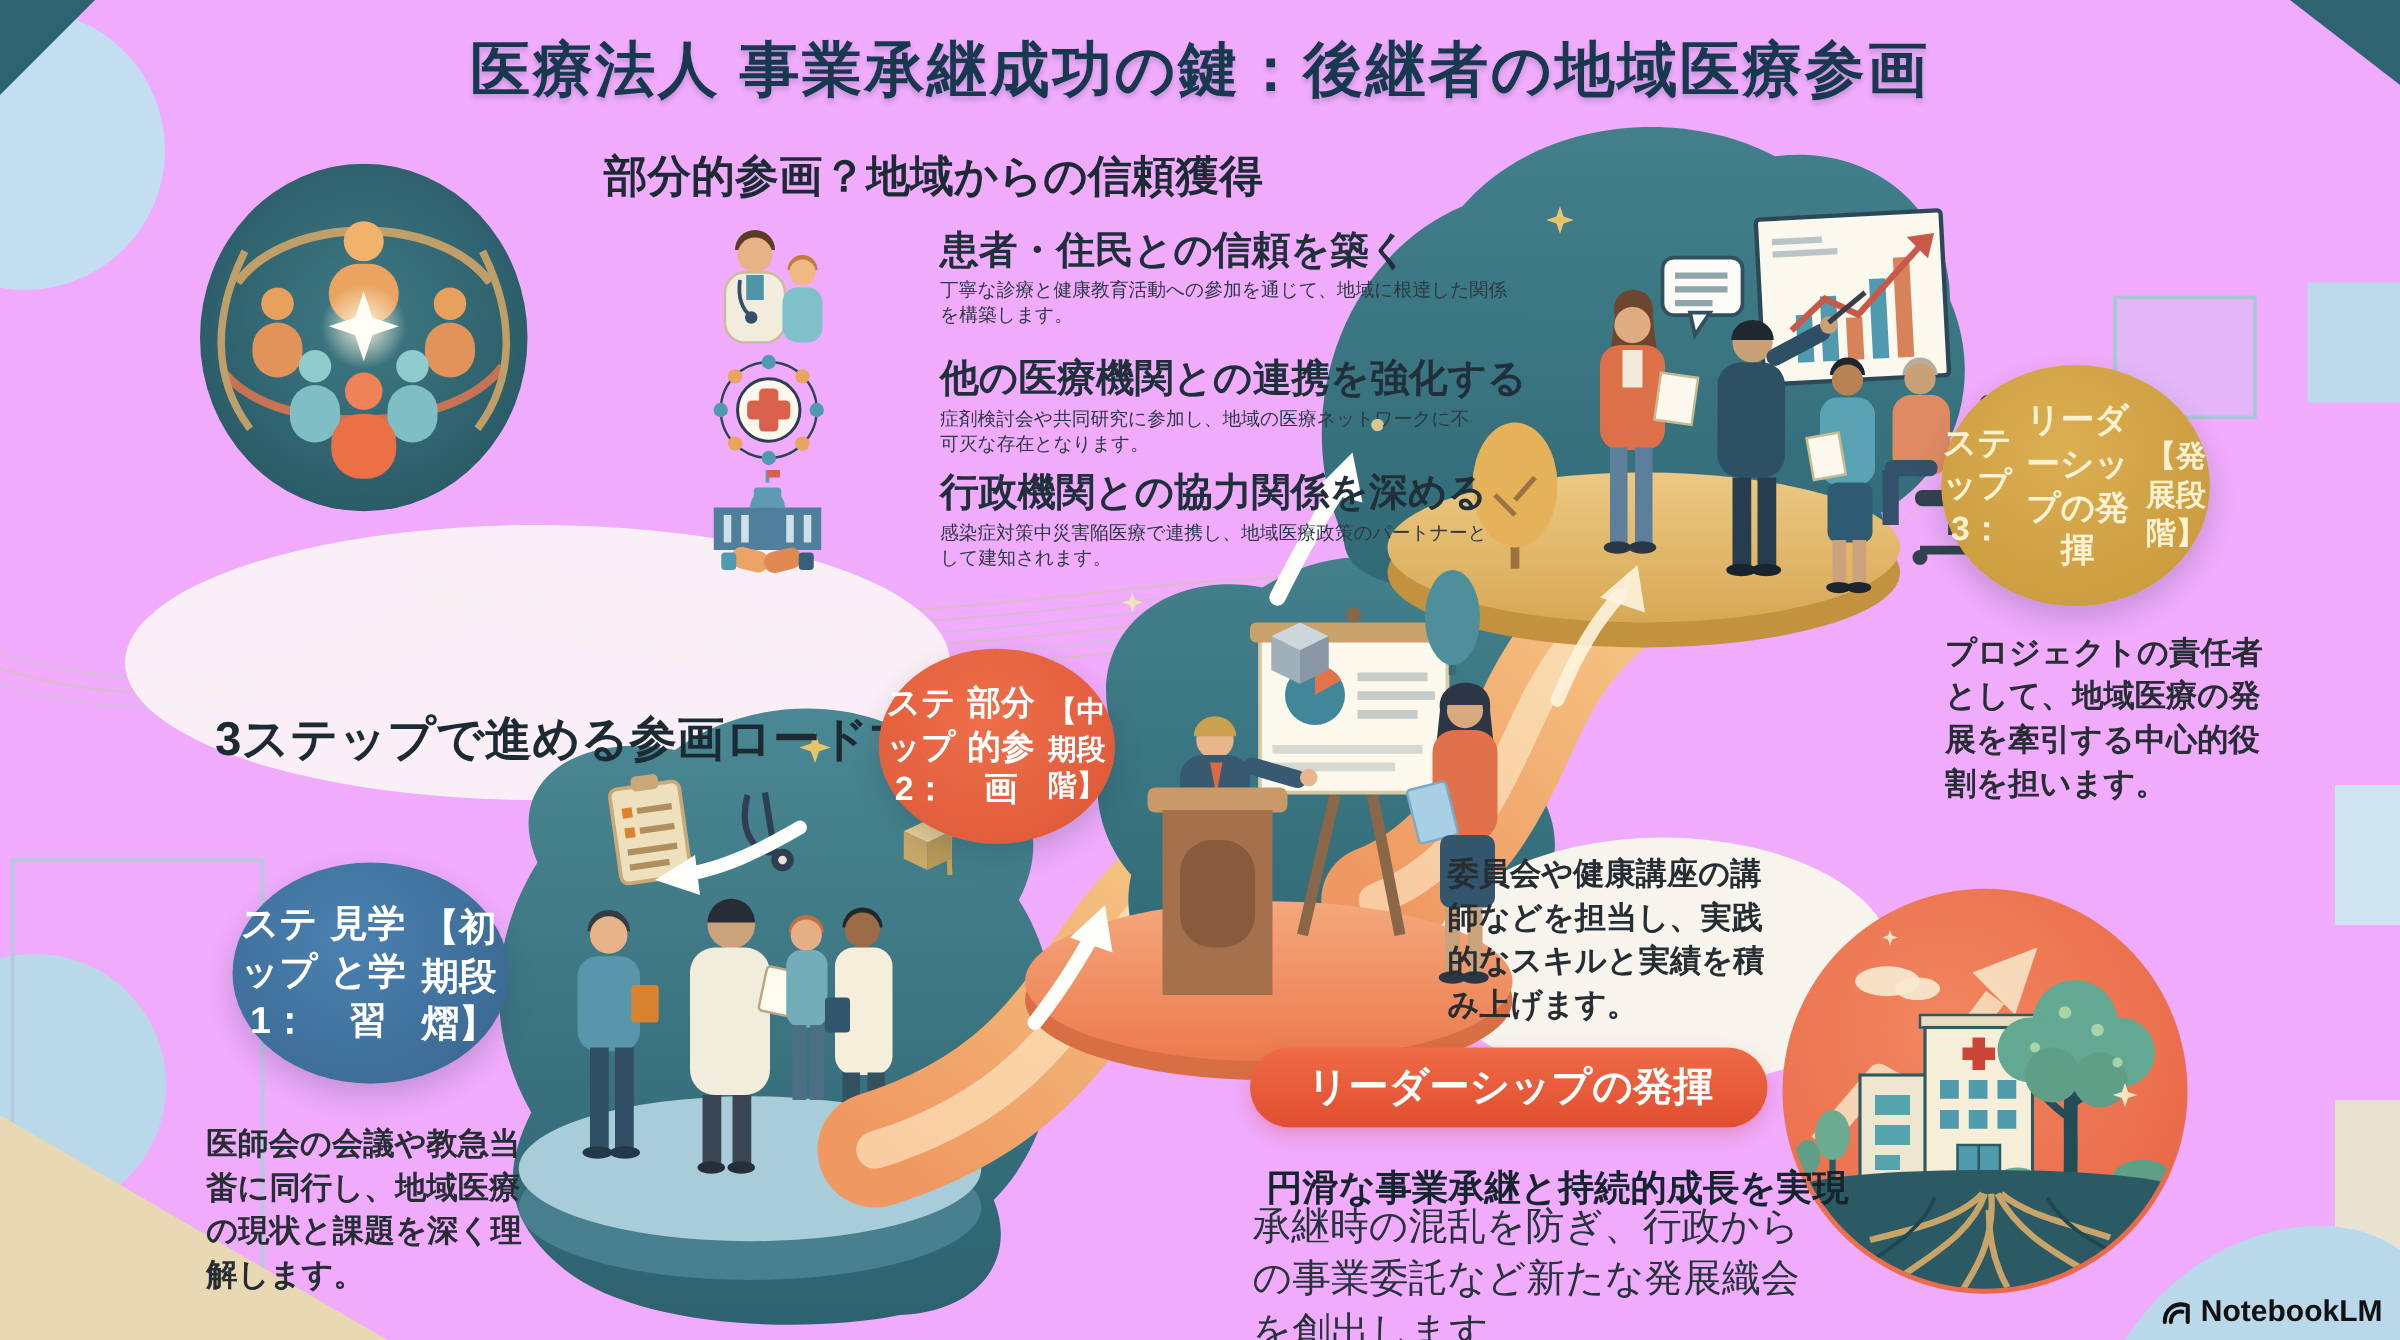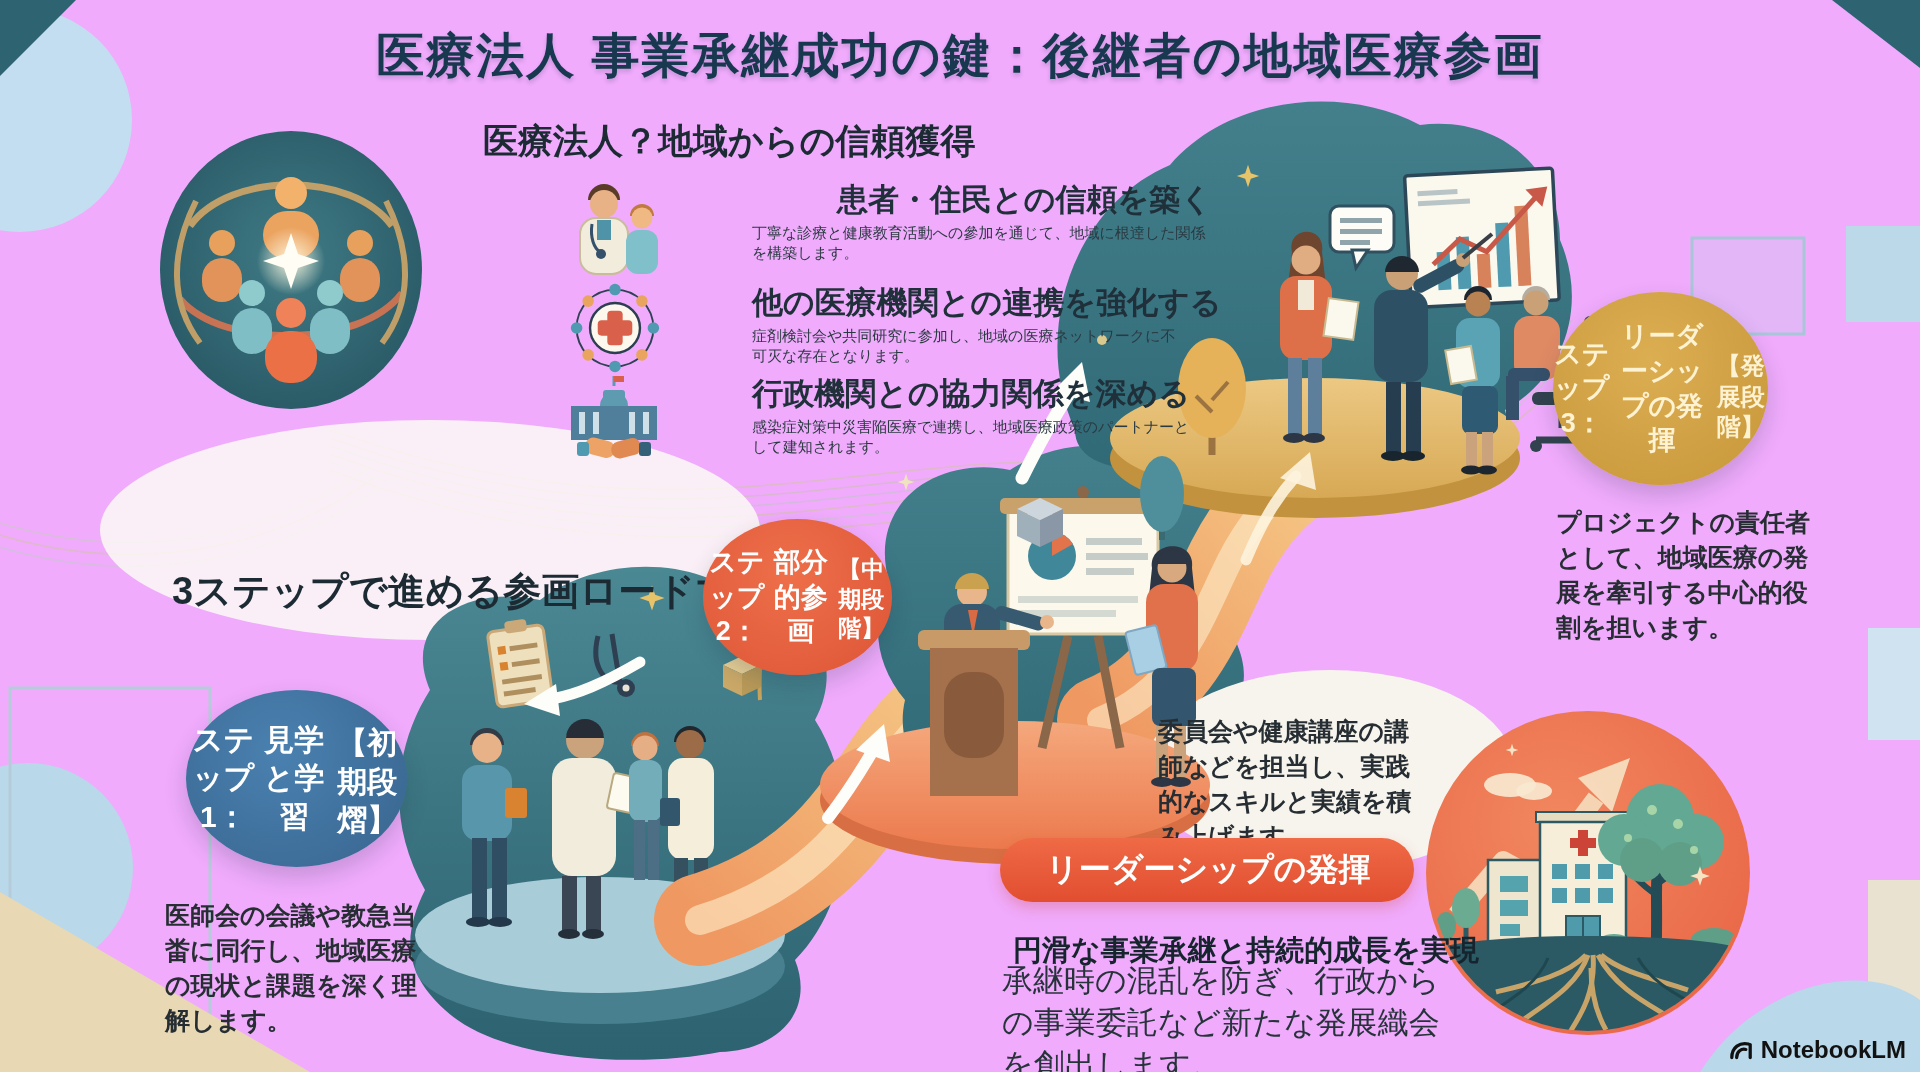--- a/index.html
+++ b/index.html
@@ -5,21 +5,21 @@
   html,body{margin:0;padding:0;background:#e9e6de;}
   .canvas{position:relative;width:1920px;height:1072px;background:#f0abfc;overflow:hidden;
           font-family:"Liberation Sans","DejaVu Sans",sans-serif;color:#1e2a33;}
   svg.layer{position:absolute;left:0;top:0;}
   .title{position:absolute;left:0;top:24px;width:100%;text-align:center;margin:0;
          font-size:48px;font-weight:700;color:#17384e;letter-spacing:2px;
          text-shadow:0 3px 4px rgba(20,40,60,.18);}
   .emblem{position:absolute;left:160px;top:131px;width:263px;height:279px;}
   .why-heading{position:absolute;left:483px;top:118px;margin:0;font-size:35px;font-weight:700;color:#1c2b33;}
   .why-item{position:absolute;left:752px;}
-  .why-item .wtitle{font-size:31px;font-weight:700;color:#20303a;line-height:1.1;text-align:right;}
+  .why-item .wtitle{font-size:31px;font-weight:700;color:#20303a;line-height:1.1;}
   .why-item .wbody{font-size:15px;font-weight:500;line-height:1.34;color:#2b3a42;margin:6px 0 0;line-break:anywhere;}
   .wi1{top:183px;} .wi1 .wbody{width:460px;}
   .wi2{top:286px;} .wi2 .wbody{width:438px;}
   .wi3{top:377px;} .wi3 .wbody{width:438px;}
   .wicon{position:absolute;}
   .roadmap-heading{position:absolute;left:172px;top:566px;margin:0;font-size:38px;font-weight:700;color:#1c2b33;}
   .step-circle{position:absolute;border-radius:50%;display:flex;flex-direction:row;align-items:center;
                justify-content:center;text-align:center;color:#fff;font-weight:700;
                box-shadow:0 10px 22px rgba(30,50,70,.20);}
   .step-circle .line{display:block;line-height:1.28;}
@@ -27,21 +27,21 @@
       background:radial-gradient(circle at 42% 35%,#4a81b0,#38648e);}
   .s1 .stage{font-size:30px;margin-top:7px;}
   .s2{left:703px;top:519px;width:189px;height:156px;font-size:27px;
       background:radial-gradient(circle at 45% 35%,#ee6f4a,#dd5536);}
   .s2 .stage{font-size:23px;margin-top:5px;}
   .s3{left:1553px;top:292px;width:215px;height:193px;font-size:27px;color:#fdf2d2;
       background:radial-gradient(circle at 45% 35%,#dcae52,#c79739);}
   .s3 .stage{font-size:24px;margin-top:17px;}
   .step-desc{position:absolute;margin:0;font-size:25px;font-weight:600;line-height:1.4;color:#262e33;line-break:anywhere;}
   .d1{left:165px;top:898px;width:266px;}
-  .d2{left:1158px;top:682px;width:266px;margin-top:32px;}
+  .d2{left:1158px;top:682px;width:266px;}
   .d3{left:1556px;top:505px;width:262px;}
   .effects-banner{position:absolute;left:1000px;top:838px;width:414px;height:64px;border-radius:34px;
       background:linear-gradient(180deg,#ef6a46,#e14e30);display:flex;align-items:center;
       padding-left:46px;box-sizing:border-box;color:#fff;font-size:32px;font-weight:700;
       box-shadow:0 6px 14px rgba(200,60,30,.25);}
   .effects-headline{position:absolute;left:1002px;top:920px;margin:11px;font-size:29px;font-weight:700;color:#16242e;}
   .effects-body{position:absolute;left:1002px;top:960px;width:455px;margin:0;font-size:31px;font-weight:500;
       line-height:1.36;color:#27333b;line-break:anywhere;}
   .brand{position:absolute;right:14px;bottom:8px;display:flex;align-items:center;gap:7px;
          font-size:24px;font-weight:600;color:#121212;}
@@ -454,21 +454,21 @@
         <circle cx="170" cy="162" r="13" fill="#8fcacc"></circle>
           <rect x="150" y="177" width="40" height="46" rx="20" fill="#7fbec4"></rect>
         <circle cx="131" cy="182" r="15" fill="#ef8258"></circle>
           <rect x="105" y="200" width="52" height="52" rx="24" fill="#ec7046"></rect>
       </g>
       <circle cx="131" cy="130" r="34" fill="url(#gStar)"></circle>
       <path d="M131,102 L138,123 L159,130 L138,137 L131,158 L124,137 L103,130 L124,123 Z" fill="#fffdf4"></path>
     </svg>
   </div>
 
-  <h2 class="why-heading">医療法人？地域からの信頼獲得</h2>
+  <h2 class="why-heading">部分的参画？地域からの信頼獲得</h2>
 
   <svg class="wicon" style="left:560px;top:178px" width="112" height="100" viewBox="0 0 100 100">
     <path d="M22,22 a16,16 0 0 1 32,0" fill="#5a3b28"></path>
       <circle cx="38" cy="26" r="14" fill="#e9b286"></circle>
     <rect x="14" y="40" width="48" height="56" rx="16" fill="#f2ecdc" stroke="#c9bc9c" stroke-width="2"></rect>
     <rect x="31" y="42" width="14" height="20" fill="#4f93a8"></rect>
     <path d="M26,46 C24,60 28,70 34,74" fill="none" stroke="#35506b" stroke-width="3"></path>
     <circle cx="35" cy="76" r="5" fill="#35506b"></circle>
     <path d="M64,38 a12,12 0 0 1 24,0" fill="#c07a3e"></path>
       <circle cx="76" cy="40" r="10.5" fill="#f0b883"></circle>

